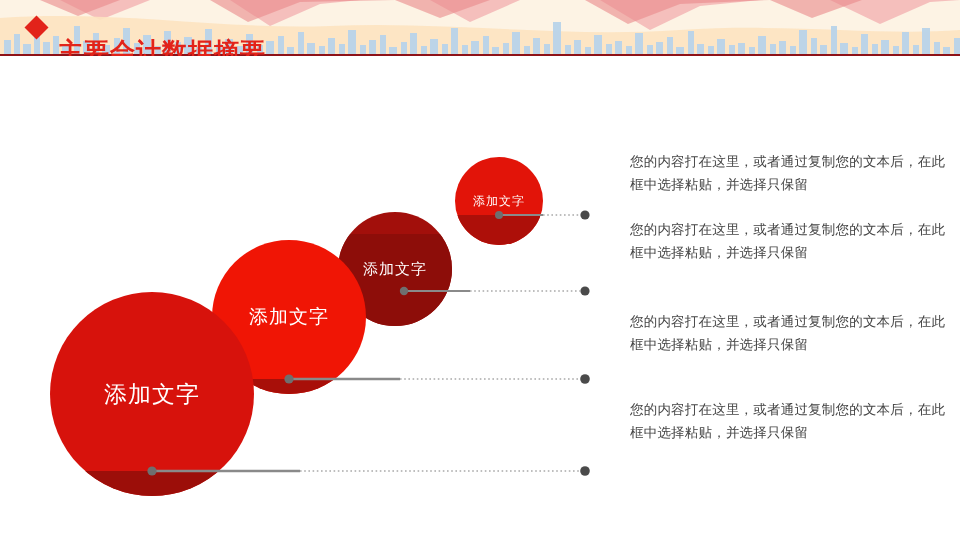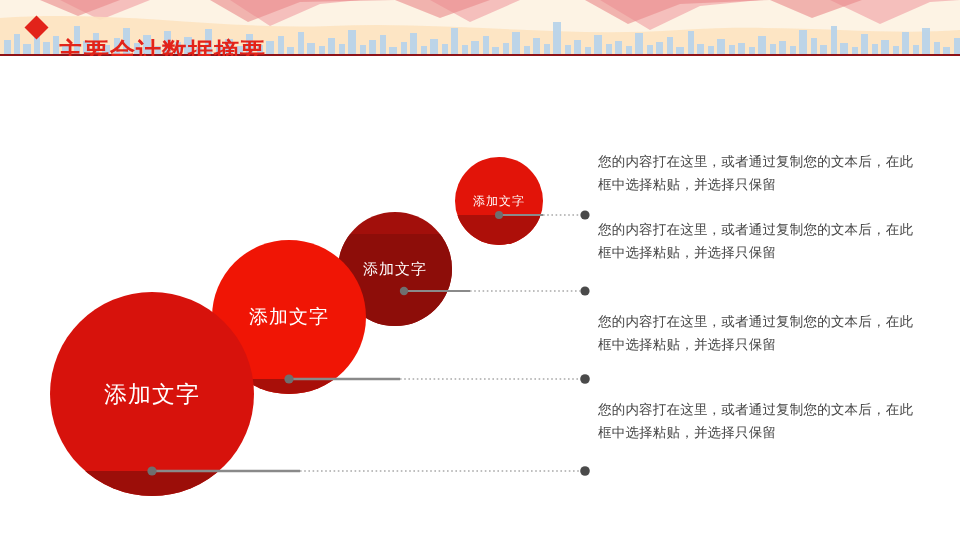--- a/index.html
+++ b/index.html
@@ -83,20 +83,21 @@
 
   
   .text-block {
     position: absolute;
     width: 320px;
     color: #444444;
     font-family: "DejaVu Sans", "Liberation Sans", sans-serif;
     font-size: 13.5px;
     line-height: 23px;
     letter-spacing: 0.2px;
+    margin-left: 32px;
   }
 </style>
 </head>
 <body>
 
 <div id="slide">
 
   <div id="header">
 
     <svg id="header-deco" viewBox="0 0 960 56" preserveAspectRatio="none">

